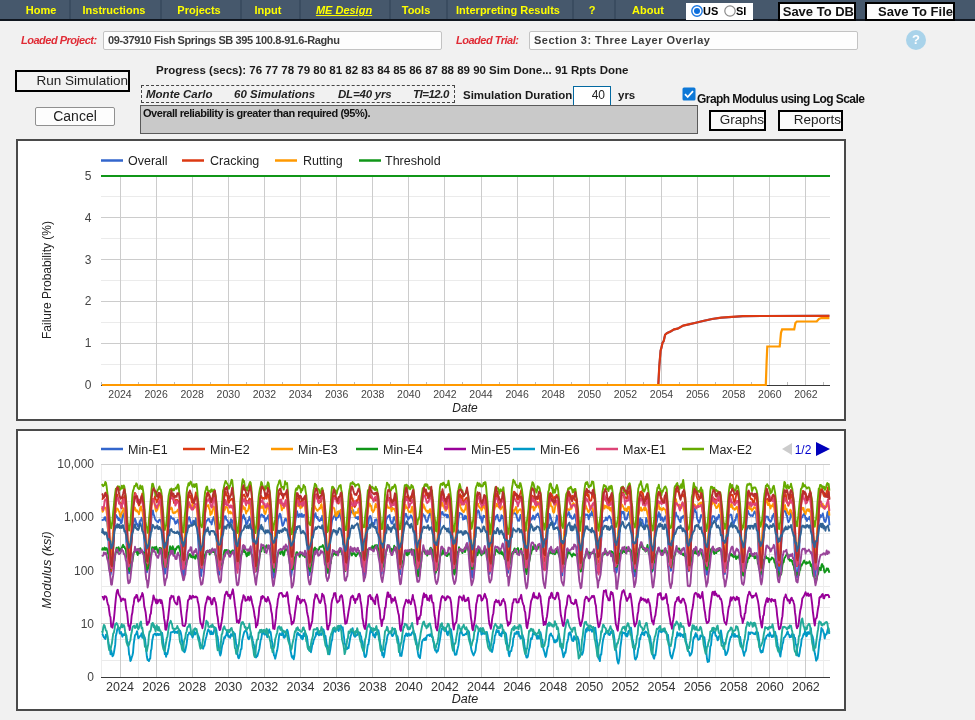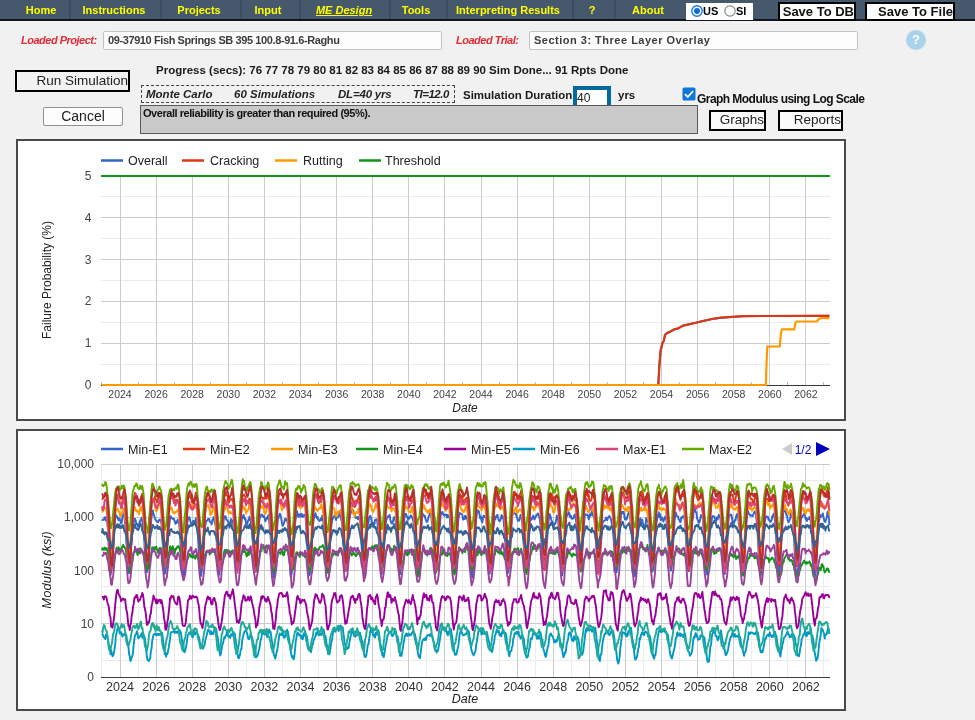--- a/index.html
+++ b/index.html
@@ -56,29 +56,29 @@
 
 <div class="btn-black" style="left:15px;top:58px;width:115px;height:22px;font-size:13.5px;line-height:18px;color:#222;margin-top:12px;">Run Simulation</div>
 <div class="abs" style="left:156px;top:64px;font-weight:bold;font-size:11.5px;color:#1a1a1a;">Progress (secs): 76 77 78 79 80 81 82 83 84 85 86 87 88 89 90 Sim Done... 91 Rpts Done</div>
 
 <div class="abs" style="left:141px;top:85px;width:314px;height:18px;border:1px dashed #444;"></div>
 <div class="abs" style="left:146px;top:88px;font-weight:bold;font-style:italic;font-size:11.5px;color:#222;">Monte Carlo</div>
 <div class="abs" style="left:234px;top:88px;font-weight:bold;font-style:italic;font-size:11.5px;color:#222;">60 Simulations</div>
 <div class="abs" style="left:338px;top:88px;font-weight:bold;font-style:italic;font-size:11.5px;letter-spacing:-0.2px;color:#222;">DL=40 yrs</div>
 <div class="abs" style="left:413px;top:88px;font-weight:bold;font-style:italic;font-size:11.5px;letter-spacing:-0.5px;color:#222;">TI=12.0</div>
 <div class="abs" style="left:463px;top:89px;font-weight:bold;font-size:11.5px;color:#1a1a1a;">Simulation Duration</div>
-<div class="abs" style="left:573px;top:86px;width:38px;height:25px;border:4px solid #0369a1;background:#fff;font-size:12px;color:#222;line-height:16px;padding-right:5px;">40</div>
+<div class="abs" style="left:573px;top:86px;width:38px;height:25px;border:1px solid #0369a1;background:#fff;font-size:12px;color:#222;text-align:right;line-height:16px;padding-right:5px;">40</div>
 <div class="abs" style="left:618px;top:89px;font-weight:bold;font-size:11.5px;color:#1a1a1a;">yrs</div>
 <svg class="abs" style="left:682px;top:87px" width="14" height="14" viewBox="0 0 14 14">
   <rect x="0.5" y="0.5" width="13" height="13" rx="1.5" fill="#0d78d7"></rect>
   <path d="M3 7.2 L5.7 10 L11 4.2" fill="none" stroke="#fff" stroke-width="1.8"></path>
 </svg>
 <div class="abs" style="left:697px;top:92px;font-weight:bold;font-size:12px;letter-spacing:-0.55px;color:#111;">Graph Modulus using Log Scale</div>
 
-<div class="abs" style="left:43px;top:107px;width:80px;height:19px;border:1px solid #909090;background:#fdfdfd;border-radius:2px;font-size:14px;color:#222;text-align:center;line-height:17px;">Cancel</div>
+<div class="abs" style="left:35px;top:107px;width:80px;height:19px;border:1px solid #909090;background:#fdfdfd;border-radius:2px;font-size:14px;color:#222;text-align:center;line-height:17px;">Cancel</div>
 <div class="abs" style="left:140px;top:105px;width:558px;height:29px;background:#c9c9c9;border:1px solid #5a5a5a;font-weight:bold;font-size:11px;letter-spacing:-0.45px;color:#111;padding:1px 0 0 2px;">Overall reliability is greater than required (95%).</div>
 <div class="btn-black" style="left:709px;top:110px;width:57px;height:21px;font-size:13.5px;line-height:16px;color:#222;background:#fbfbfb;">Graphs</div>
 <div class="btn-black" style="left:778px;top:110px;width:65px;height:21px;font-size:13.5px;line-height:16px;color:#222;background:#fbfbfb;">Reports</div>
 
 <div class="abs" id="c1box" style="left:16px;top:139px;width:830px;height:282px;background:#fff;border:2px solid #4a4a4a;"></div>
 <div class="abs" id="c2box" style="left:16px;top:429px;width:830px;height:282px;background:#fff;border:2px solid #4a4a4a;"></div>
 <svg class="abs" id="svg1" style="left:18px;top:141px" width="826" height="278" viewBox="0 0 826 278">
     <g>
       <line x1="83" x2="812" y1="223.5" y2="223.5" stroke="#ebebeb" stroke-width="1"></line>
       <line x1="83" x2="812" y1="181.5" y2="181.5" stroke="#ebebeb" stroke-width="1"></line>

